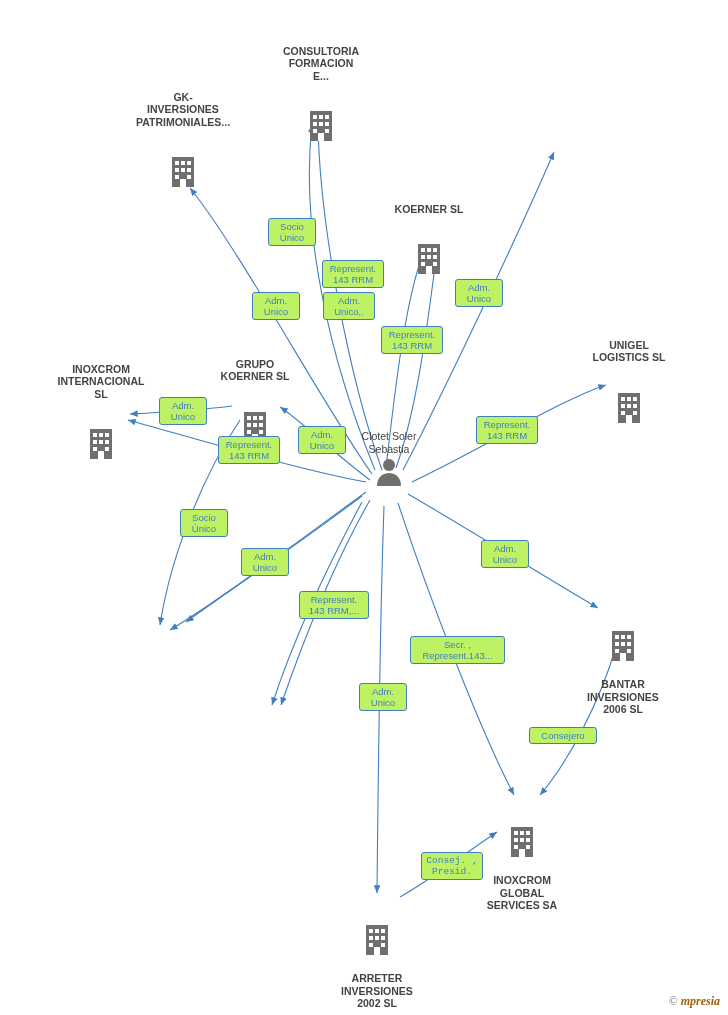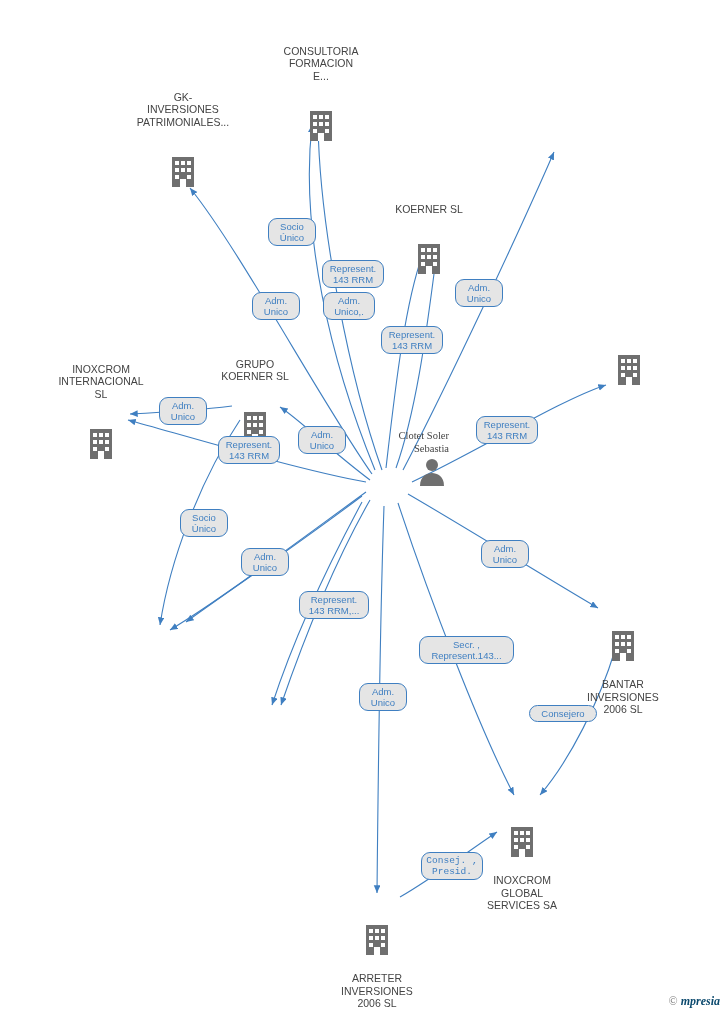--- a/index.html
+++ b/index.html
@@ -35,59 +35,59 @@
     line-height: 12.5px;
     white-space: pre-line;
   }
   .node .glyph {
     display: block;
     margin: 0 auto;
   }
   .node .caption {
     display: block;
     white-space: pre-line;
+    font-weight: bold;
   }
   .node.highlight .caption {
     color: #e8551c;
     font-weight: bold;
   }
   .label {
     position: absolute;
     border: 1px solid #3f7fc1;
-    background: #e5e5e5;
+    background: #bef264;
     color: #3f7fc1;
     font-size: 9.5px;
     line-height: 11px;
-    border-radius: 9px;
+    border-radius: 3px;
     padding: 2px 4px;
     text-align: center;
     white-space: pre-line;
   }
   .person {
     position: absolute;
-    text-align: right;
-    font-family: Liberation Serif, serif;
+    text-align: center;
   }
   .person .caption {
     display: block;
     font-size: 10.5px;
     color: #444;
     line-height: 12.5px;
     white-space: pre-line;
   }
   .watermark {
     position: absolute;
     right: 8px;
     bottom: 6px;
     font-size: 12px;
     color: #7c7c7c;
     font-family: "Liberation Serif", serif;
   }
   .watermark .mark {
-    color: #0c4a6e;
+    color: #a16207;
     font-weight: bold;
     font-style: italic;
   }
 </style>
 </head>
 <body>
 
 <div id="canvas">
 
   <svg class="edges" viewBox="0 0 728 1015">
@@ -216,20 +216,22 @@
             <rect x="19" y="15" width="4" height="4"></rect>
             <rect x="7" y="22" width="4" height="4"></rect>
             <rect x="19" y="22" width="4" height="4"></rect>
             <rect x="12" y="26" width="6" height="8"></rect>
           </g>
         </svg>
     </span>
   </div>
 
   <div class="node" style="left:569px; top:326px; width:120px;">
+    <span class="caption">UNIGEL
+LOGISTICS  SL</span>
     <span class="glyph">
       <svg width="30" height="36" viewBox="0 0 30 36">
           <rect x="4" y="4" width="22" height="30" fill="#6f6f6f"></rect>
           <g fill="#ffffff">
             <rect x="7" y="8" width="4" height="4"></rect>
             <rect x="13" y="8" width="4" height="4"></rect>
             <rect x="19" y="8" width="4" height="4"></rect>
             <rect x="7" y="15" width="4" height="4"></rect>
             <rect x="13" y="15" width="4" height="4"></rect>
             <rect x="19" y="15" width="4" height="4"></rect>
@@ -321,21 +323,21 @@
             <rect x="13" y="15" width="4" height="4"></rect>
             <rect x="19" y="15" width="4" height="4"></rect>
             <rect x="7" y="22" width="4" height="4"></rect>
             <rect x="19" y="22" width="4" height="4"></rect>
             <rect x="12" y="26" width="6" height="8"></rect>
           </g>
         </svg>
     </span>
     <span class="caption">ARRETER
 INVERSIONES
-2006 SL</span>
+2002 SL</span>
   </div>
 
   <div class="person" style="left:329px; top:430px; width:120px;">
     <span class="caption">Clotet Soler
 Sebastia</span>
     <span>
       <svg width="34" height="34" viewBox="0 0 34 34">
           <circle cx="17" cy="10" r="6" fill="#6f6f6f"></circle>
           <path d="M5,31 C5,21 12,18 17,18 C22,18 29,21 29,31 Z" fill="#6f6f6f"></path>
         </svg>
@@ -363,25 +365,25 @@
   <div class="label" style="left:476px; top:416px; width:52px;"><span>Represent.
 143 RRM</span></div>
   <div class="label" style="left:180px; top:509px; width:38px;"><span>Socio
 Único</span></div>
   <div class="label" style="left:241px; top:548px; width:38px;"><span>Adm.
 Unico</span></div>
   <div class="label" style="left:481px; top:540px; width:38px;"><span>Adm.
 Unico</span></div>
   <div class="label" style="left:299px; top:591px; width:60px;"><span>Represent.
 143 RRM,...</span></div>
-  <div class="label" style="left:410px; top:636px; width:85px;margin-left:9px;"><span>Secr. ,
+  <div class="label" style="left:410px; top:636px; width:85px;"><span>Secr. ,
 Represent.143...</span></div>
   <div class="label" style="left:359px; top:683px; width:38px;"><span>Adm.
 Unico</span></div>
-  <div class="label" style="left:529px; top:705px; width:58px;"><span>Consejero</span></div>
+  <div class="label" style="left:529px; top:727px; width:58px;"><span>Consejero</span></div>
   <div class="label" style="left:421px; top:852px; width:52px;font-family:Liberation Mono, monospace;"><span>Consej. ,
 Presid.</span></div>
 
   <div class="watermark">
     <span>©</span>
     <span class="mark">mpresia</span>
   </div>
 
 </div>
 

